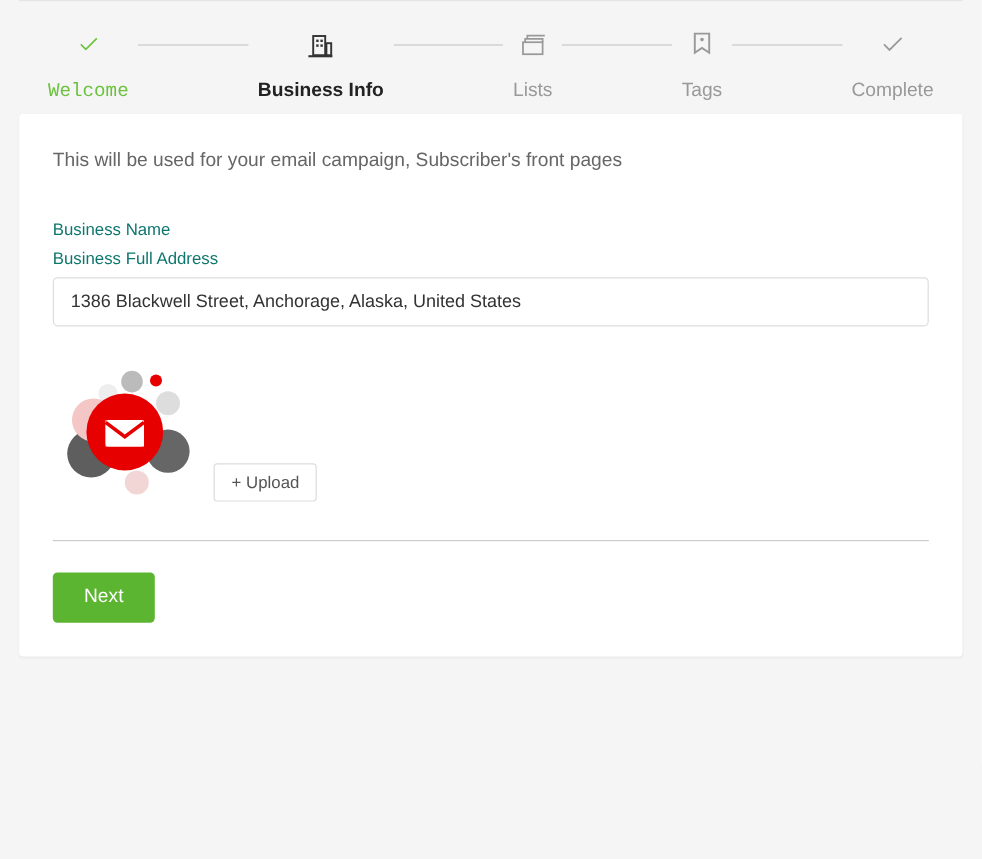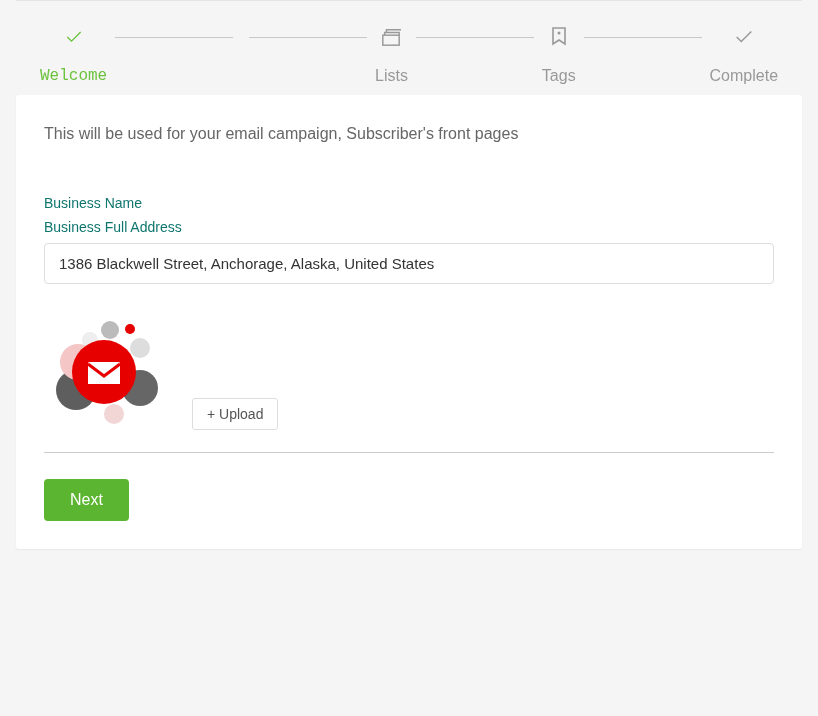--- a/index.html
+++ b/index.html
@@ -57,21 +57,21 @@
     }
     .heading {
       font-size: 28px;
       font-weight: 400;
       color: #222;
       margin-bottom: 4px;
     }
     .subheading {
       font-size: 16px;
       color: #666;
-      margin-bottom: 52px;
+      margin-bottom: 40px;
     }
     .field-label {
       display: block;
       font-size: 14px;
       font-weight: 400;
       color: #0f766e;
       margin-bottom: 8px;
     }
     .text-input {
       width: 100%;
@@ -80,22 +80,22 @@
       border: 1px solid #ddd;
       border-radius: 4px;
       color: #333;
       outline: none;
       margin-bottom: 26px;
       font-family: inherit;
     }
     .logo-row {
       display: flex;
       align-items: flex-end;
-      gap: 28px;
-      margin-bottom: 22px;
+      gap: 14px;
+      margin-bottom: 32px;
     }
     .logo-preview {
       width: 120px;
       height: 120px;
       position: relative;
     }
     .upload-btn {
       padding: 7px 14px;
       font-size: 14px;
       border: 1px solid #ddd;
@@ -136,20 +136,34 @@
   <div class="step completed">
     <span class="step-icon">
       <svg class="icon-svg" width="20" height="20" viewBox="0 0 24 24">
           <polyline points="4 12 9 17 20 6"></polyline>
         </svg>
     </span>
     <span class="step-label">Welcome</span>
   </div>
   <div class="connector"></div>
 
+  <div class="step active">
+    <span class="step-icon">
+      <svg width="24" height="22" viewBox="0 0 24 22" fill="currentColor">
+          <rect x="2" y="20" width="20" height="2"></rect>
+          <rect x="6" y="4" width="10" height="16" fill="none" stroke="currentColor" stroke-width="1.6"></rect>
+          <rect x="8.5" y="7" width="2" height="2"></rect>
+          <rect x="12" y="7" width="2" height="2"></rect>
+          <rect x="8.5" y="11" width="2" height="2"></rect>
+          <rect x="12" y="11" width="2" height="2"></rect>
+          <rect x="17" y="10" width="4" height="10" fill="none" stroke="currentColor" stroke-width="1.6"></rect>
+        </svg>
+    </span>
+    <span class="step-label">Business Info</span>
+  </div>
   <div class="connector"></div>
 
   <div class="step">
     <span class="step-icon">
       <svg class="icon-svg" width="22" height="20" viewBox="0 0 24 22">
           <rect x="3" y="9" width="18" height="11"></rect>
           <path d="M5 9 V6 H21 V9"></path>
           <path d="M7 6 V3 H23"></path>
         </svg>
     </span>

